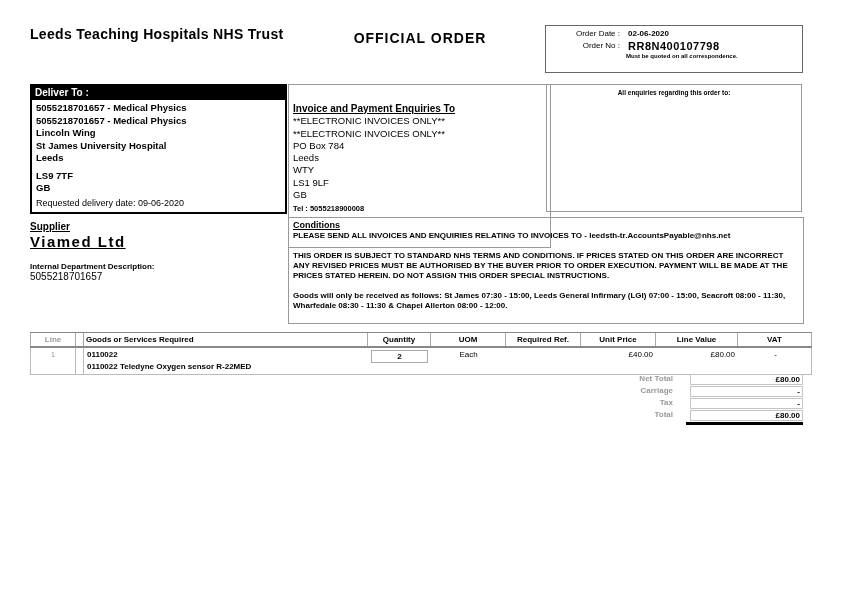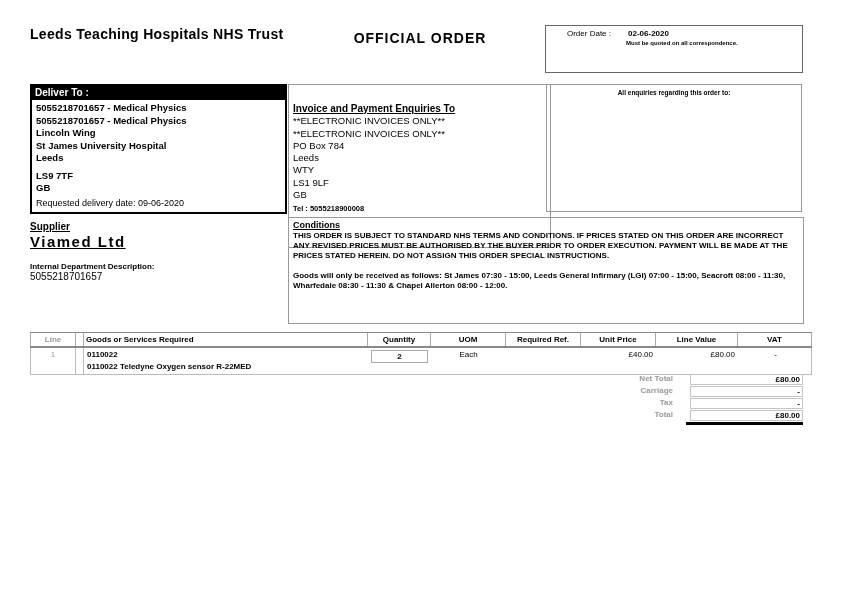--- a/index.html
+++ b/index.html
@@ -8,21 +8,21 @@
     font-family:"Liberation Sans", sans-serif; color:#000; overflow:hidden;
   }
   
   .trust-name { position:absolute; left:30px; top:26px; width:260px;
     font-size:14px; font-weight:bold; line-height:17px; letter-spacing:.3px; }
   .doc-title { position:absolute; left:300px; top:30px; width:240px; text-align:center;
     font-size:14px; font-weight:bold; letter-spacing:1px; }
   .order-box { position:absolute; left:545px; top:25px; width:256px; height:46px;
     border:1px solid #666; font-size:8px; }
   .ob-row { display:grid; grid-template-columns:82px 1fr; margin-top:3px; }
-  .ob-label { text-align:right; padding-right:17px; }
+  .ob-label { text-align:right; padding-right:8px; }
   .ob-value { font-weight:bold; }
   .ob-no { font-weight:bold; font-size:11px; letter-spacing:.5px; line-height:10px; }
   .ob-note { margin-left:80px; margin-top:2px; font-weight:bold; font-size:6px; }
   
   .deliver-box { position:absolute; left:30px; top:84px; width:253px; height:126px;
     border:2px solid #000; }
   .deliver-header { background:#000; color:#fff; font-weight:bold; font-size:10px;
     padding:1px 3px 2px 3px; }
   .deliver-body { padding:2px 4px; font-size:9.5px; font-weight:bold; line-height:12.5px; }
   .deliver-body .gap { margin-top:5px; }
@@ -90,20 +90,24 @@
 <div class="page">
 
   <div class="trust-name">Leeds Teaching Hospitals NHS Trust</div>
   <div class="doc-title">OFFICIAL ORDER</div>
 
   <div class="order-box">
     <div class="ob-row">
       <span class="ob-label">Order Date :</span>
       <span class="ob-value">02-06-2020</span>
     </div>
+    <div class="ob-row">
+      <span class="ob-label">Order No :</span>
+      <span class="ob-no">RR8N400107798</span>
+    </div>
     <div class="ob-note">Must be quoted on all correspondence.</div>
   </div>
 
   <div class="deliver-box">
     <div class="deliver-header">Deliver To :</div>
     <div class="deliver-body">
       <div>5055218701657 - Medical Physics</div>
       <div>5055218701657 - Medical Physics</div>
       <div>Lincoln Wing</div>
       <div>St James University Hospital</div>
@@ -130,20 +134,21 @@
     <div class="enq-heading">All enquiries regarding this order to:</div>
   </div>
 
   <div class="supplier-label">Supplier</div>
   <div class="supplier-name">Viamed Ltd</div>
   <div class="internal-label">Internal Department Description:</div>
   <div class="internal-value">5055218701657</div>
 
   <div class="conditions-box">
     <div class="cond-title">Conditions</div>
+    <p class="cond-para">PLEASE SEND ALL INVOICES AND ENQUIRIES RELATING TO INVOICES TO - leedsth-tr.AccountsPayable@nhs.net</p>
     <p class="cond-para">THIS ORDER IS SUBJECT TO STANDARD NHS TERMS AND CONDITIONS. IF PRICES STATED ON THIS ORDER ARE INCORRECT ANY REVISED PRICES MUST BE AUTHORISED BY THE BUYER PRIOR TO ORDER EXECUTION. PAYMENT WILL BE MADE AT THE PRICES STATED HEREIN. DO NOT ASSIGN THIS ORDER SPECIAL INSTRUCTIONS.</p>
     <p class="cond-para">Goods will only be received as follows: St James 07:30 - 15:00, Leeds General Infirmary (LGI) 07:00 - 15:00, Seacroft 08:00 - 11:30, Wharfedale 08:30 - 11:30 &amp; Chapel Allerton 08:00 - 12:00.</p>
   </div>
 
   <div class="items-table">
     <div class="thead">
       <div class="c gray">Line</div>
       <div class="c"></div>
       <div class="c goods">Goods or Services Required</div>
       <div class="c">Quantity</div>

